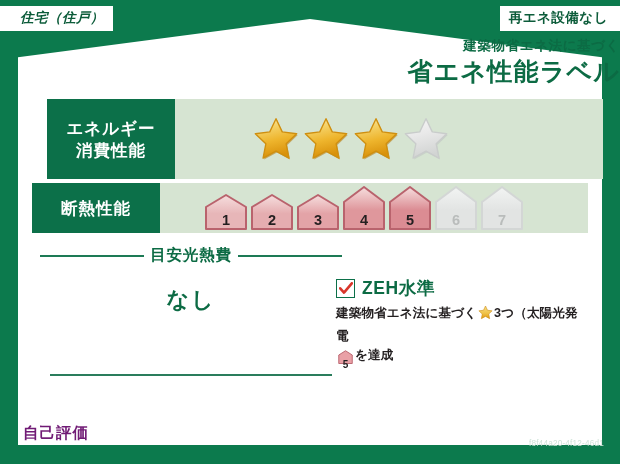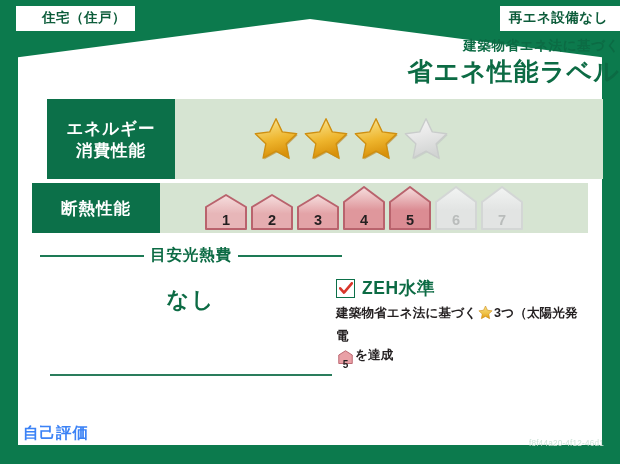--- a/index.html
+++ b/index.html
@@ -20,21 +20,21 @@
     top: 6px;
     background: #ffffff;
     color: #0c5c3a;
     font-weight: bold;
     font-size: 13.5px;
     letter-spacing: 0.5px;
     padding: 5px 9px 6px 9px;
     line-height: 1;
     white-space: nowrap;
   }
-  #tag-left  { left: 16px; padding-left: 26px; }
+  #tag-left  { left: 0px; padding-left: 20px; font-style: italic; }
   #tag-right { right: 0px; padding-right: 12px; }
 
   
   .roof {
     position: absolute;
     left: 18px; top: 19px;
     width: 584px; height: 72px;
     background: #ffffff;
     clip-path: polygon(50% 0%, 100% 53%, 100% 100%, 0% 100%, 0% 53%);
   }
@@ -217,21 +217,21 @@
   }
   .footer-left {
     position: absolute;
     left: 18px; top: 6px;
     display: flex;
     align-items: center;
     gap: 7px;
   }
   .self-badge {
     background: #ffffff;
-    color: #3b82f6;
+    color: #701a75;
     font-weight: bold;
     font-size: 15.5px;
     letter-spacing: 1px;
     padding: 3px 5px 4px 5px;
     line-height: 1;
   }
   .addr {
     color: #ffffff;
     font-size: 13.5px;
     font-weight: bold;

